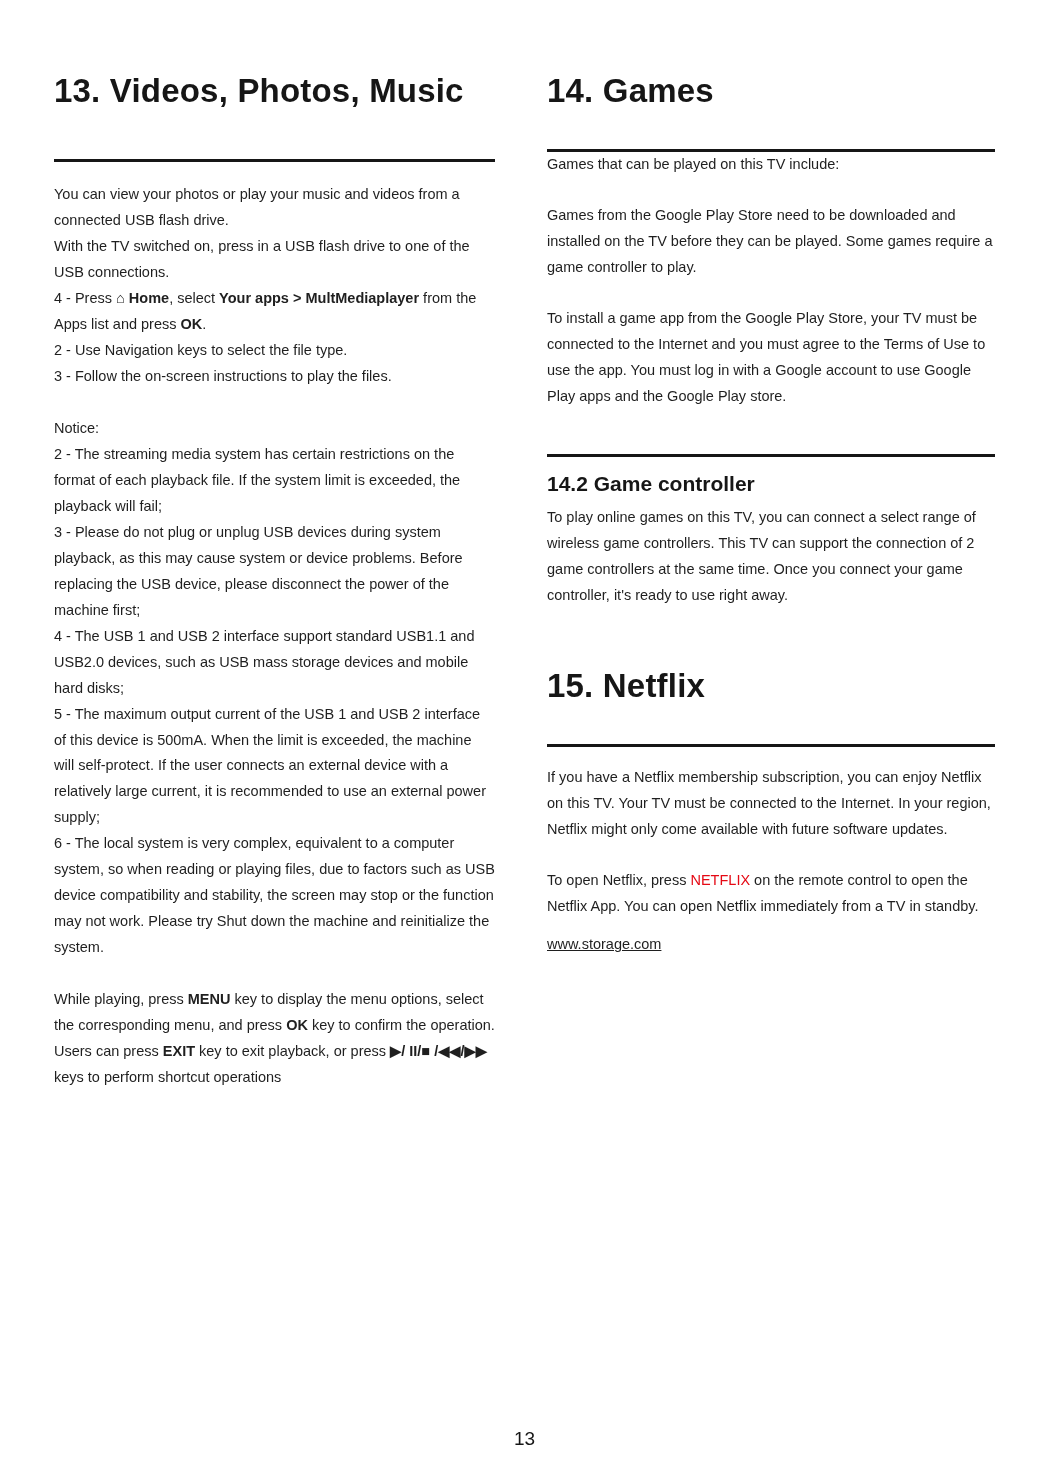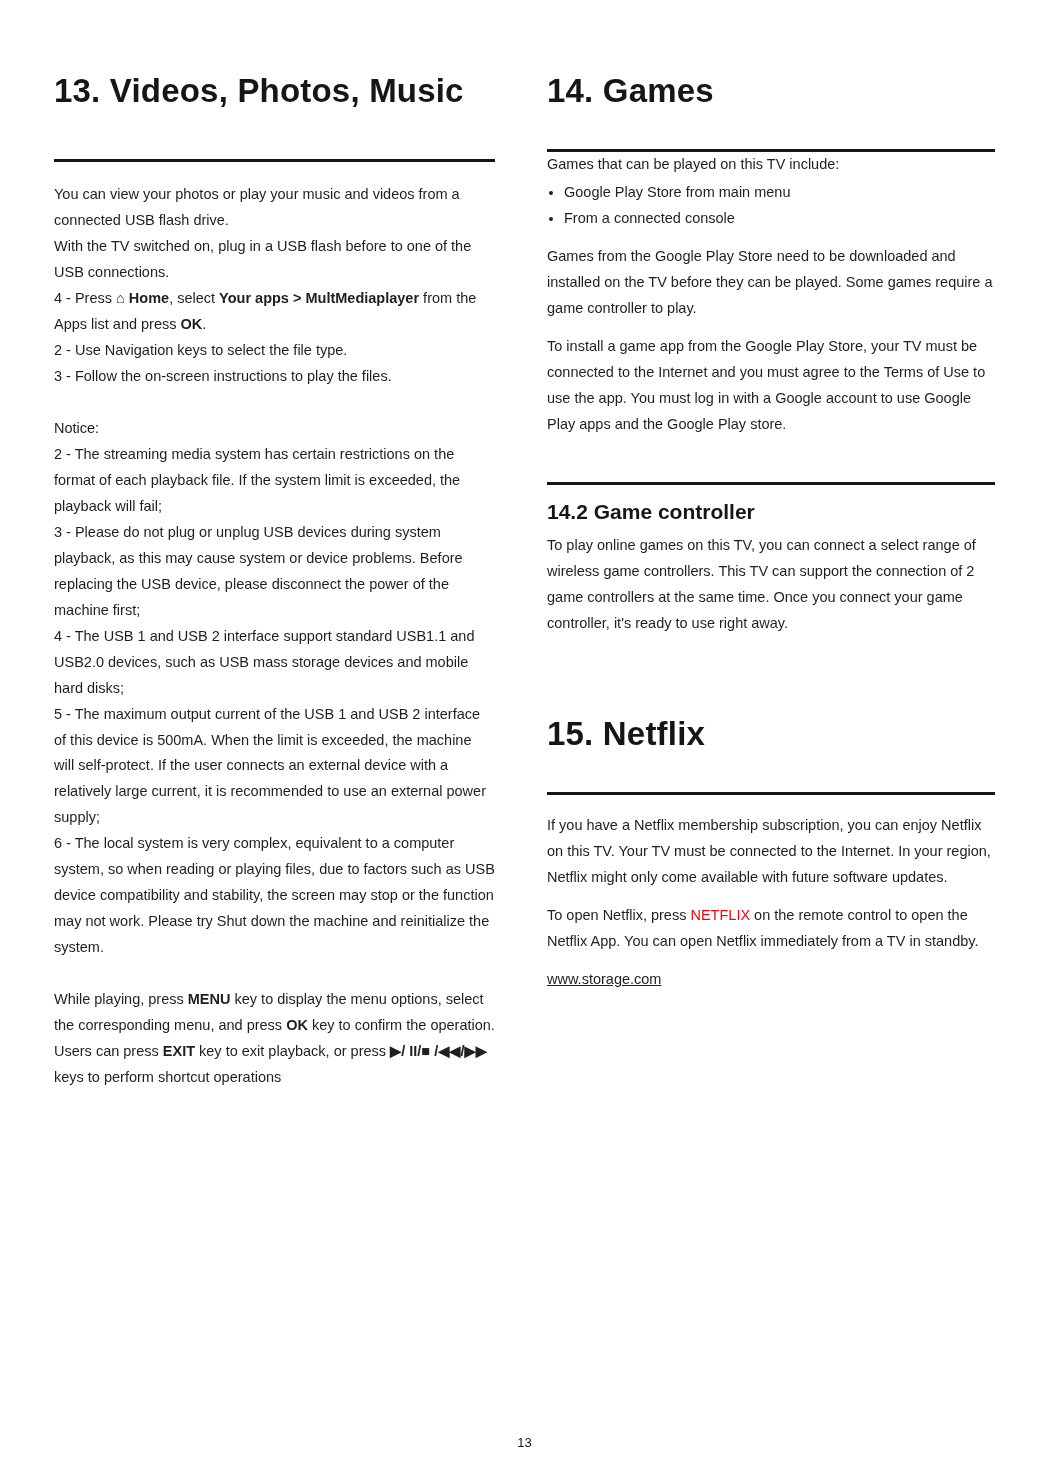--- a/index.html
+++ b/index.html
@@ -22,39 +22,39 @@
   .col-right{width:448px;flex:0 0 448px;}
 
   .h1{
     font-size:33px;
     font-weight:bold;
     line-height:1.62;
     margin:0;
     color:#161616;
     letter-spacing:.2px;
   }
-  .h1-netflix{margin-top:70px;}
+  .h1-netflix{margin-top:50px;}
   .h2{
     font-size:21px;
     font-weight:bold;
     margin:15px 0 9px 0;
     color:#161616;
   }
   .rule{height:3px;background:#161616;margin-top:36px;}
   .rule-first-left{margin-top:42px;margin-bottom:20px;}
   .rule-first-right{margin-top:32px;}
   .rule-sub{margin-top:44px;}
   .rule-netflix{margin-top:32px;margin-bottom:18px;}
 
   .body{
     font-size:14.5px;
     line-height:1.79;
     margin:0;
   }
-  .para{margin-top:12px;}
+  .para{margin-top:25px;}
   .gap-top{margin-top:26px;}
   .gap-small{margin-top:0;}
 
   .bullets{
     margin:2px 0 0 0;
     padding-left:17px;
     list-style:disc;
   }
   .bullets li{
     font-size:14.5px;
@@ -72,60 +72,56 @@
     line-height:1.79;
     color:inherit;
     text-decoration:underline;
     cursor:pointer;
   }
   .pageno{
     position:absolute;
     left:0;right:0;
     bottom:24px;
     text-align:center;
-    font-size:13px;
+    font-size:19px;
     color:#161616;
   }
 </style>
 </head>
 <body>
 
 <div class="sheet">
   <div class="columns">
 
     <section class="col-left">
       <h1 class="h1">13. Videos, Photos, Music</h1>
       <div class="rule rule-first-left"></div>
 
       <p class="body">You can view your photos or play your music and videos from a connected USB flash drive.</p>
-      <p class="body">With the TV switched on, plug in a USB flash before to one of the USB connections.</p>
+      <p class="body">With the TV switched on, press in a USB flash drive to one of the USB connections.</p>
 
       <p class="body"><span>4 - Press </span><span class="b glyph-icon">⌂</span><span class="b"> Home</span><span>, select </span><span class="b">Your apps &gt; MultMediaplayer</span><span> from the Apps list and press </span><span class="b">OK</span><span>.</span></p>
       <p class="body">2 - Use Navigation keys to select the file type.</p>
       <p class="body">3 - Follow the on-screen instructions to play the files.</p>
 
       <p class="body gap-top">Notice:</p>
       <p class="body">2 - The streaming media system has certain restrictions on the format of each playback file. If the system limit is exceeded, the playback will fail;</p>
       <p class="body">3 - Please do not plug or unplug USB devices during system playback, as this may cause system or device problems. Before replacing the USB device, please disconnect the power of the machine first;</p>
       <p class="body gap-small">4 - The USB 1 and USB 2 interface support standard USB1.1 and USB2.0 devices, such as USB mass storage devices and mobile hard disks;</p>
       <p class="body">5 - The maximum output current of the USB 1 and USB 2 interface of this device is 500mA. When the limit is exceeded, the machine will self-protect. If the user connects an external device with a relatively large current, it is recommended to use an external power supply;</p>
       <p class="body">6 - The local system is very complex, equivalent to a computer system, so when reading or playing files, due to factors such as USB device compatibility and stability, the screen may stop or the function may not work. Please try Shut down the machine and reinitialize the system.</p>
 
       <p class="body gap-top"><span>While playing, press </span><span class="b">MENU</span><span> key to display the menu options, select the corresponding menu, and press </span><span class="b">OK</span><span> key to confirm the operation. Users can press </span><span class="b">EXIT</span><span> key to exit playback, or press </span><span class="b">▶/ II/■ /◀◀/▶▶</span><span> keys to perform shortcut operations</span></p>
     </section>
 
     <section class="col-right">
       <h1 class="h1">14. Games</h1>
       <div class="rule rule-first-right"></div>
 
       <p class="body">Games that can be played on this TV include:</p>
-      <ul class="bullets">
-        <li>Google Play Store from main menu</li>
-        <li>From a connected console</li>
-      </ul>
       <p class="body para">Games from the Google Play Store need to be downloaded and installed on the TV before they can be played. Some games require a game controller to play.</p>
       <p class="body para">To install a game app from the Google Play Store, your TV must be connected to the Internet and you must agree to the Terms of Use to use the app. You must log in with a Google account to use Google Play apps and the Google Play store.</p>
 
       <div class="rule rule-sub"></div>
       <h2 class="h2">14.2 Game controller</h2>
       <p class="body">To play online games on this TV, you can connect a select range of wireless game controllers. This TV can support the connection of 2 game controllers at the same time. Once you connect your game controller, it's ready to use right away.</p>
 
       <h1 class="h1 h1-netflix">15. Netflix</h1>
       <div class="rule rule-netflix"></div>
 

